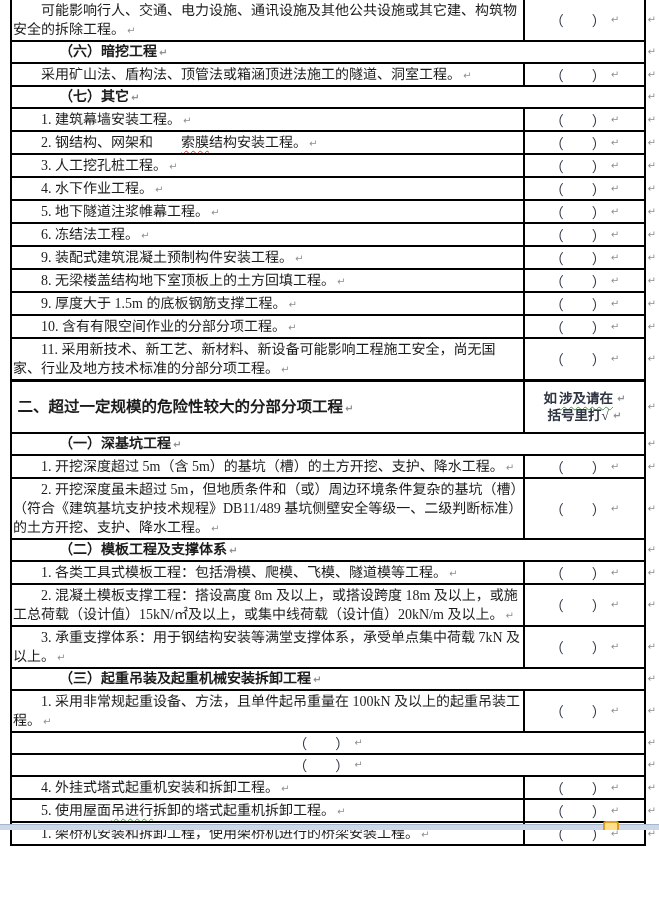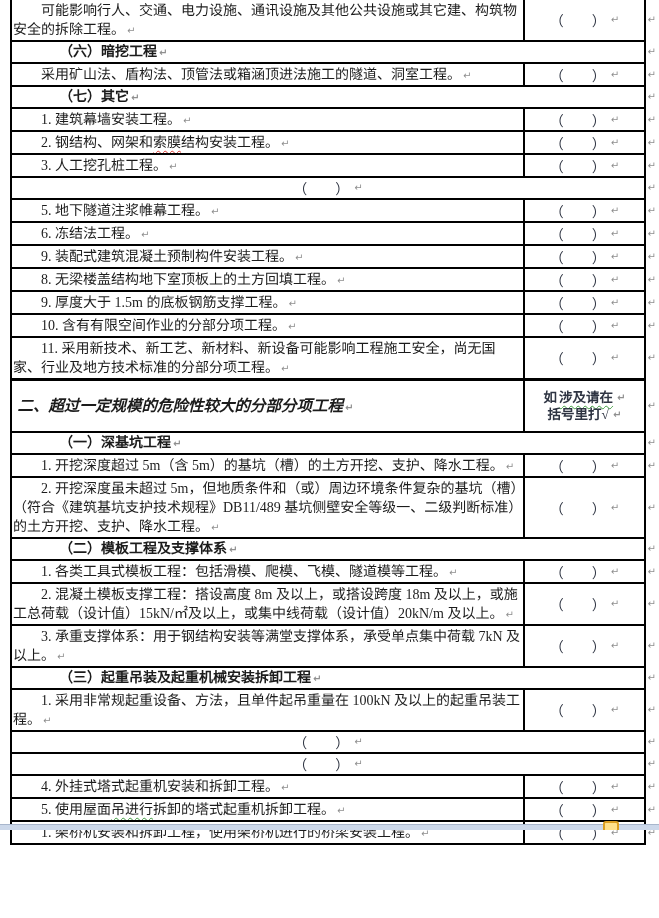--- a/index.html
+++ b/index.html
@@ -32,30 +32,30 @@
   .cell-main p{margin:0;padding:1px 1px;font-size:14px;line-height:19px;text-indent:2em;}
   .cell-chk{
     flex:1 1 auto;display:flex;align-items:center;justify-content:center;gap:3px;
     font-size:14px;color:#2e3442;box-sizing:border-box;
   }
   
   .r-section .cell-main{flex:1 1 auto;min-height:20px;}
   .r-section .cell-main p{font-weight:bold;line-height:18px;padding-left:19px;}
   
   .r-header{border-top:1px solid var(--border);}
-  .r-header .cell-main p{font-size:15.5px;font-weight:bold;text-indent:0.35em;line-height:30px;padding:10px 0;font-style:italic;}
+  .r-header .cell-main p{font-size:15.5px;font-weight:bold;text-indent:0.35em;line-height:30px;padding:10px 0;}
   .r-header .cell-chk{flex-direction:column;gap:0;font-weight:bold;font-size:13.5px;line-height:17px;padding:1px 0;}
   .r-header .hline{display:flex;align-items:center;gap:2px;}
 
   .mark{
     color:var(--mark);font-size:10px;line-height:1;
     font-family:"DejaVu Sans",sans-serif;margin-left:2px;flex:none;
   }
   .rowend{position:absolute;right:-12px;top:50%;transform:translateY(-50%);margin:0;}
-  .sq-r{text-decoration:underline;text-decoration-style:wavy;text-decoration-color:var(--red);text-decoration-thickness:1px;text-underline-offset:3px;}
+  .sq-r{text-decoration:underline;text-decoration-style:wavy;text-decoration-color:var(--red);text-decoration-thickness:1px;text-underline-offset:3px;padding-left:28px;}
   .sq-g{text-decoration:underline;text-decoration-style:wavy;text-decoration-color:var(--green);text-decoration-thickness:1px;text-underline-offset:3px;}
 
   
   .strip{
     position:absolute;left:0;bottom:0;width:659px;height:6px;
     background:#ccd8ea;border-top:1px solid #a8b6cc;box-sizing:border-box;
   }
   .ymark{
     position:absolute;left:603px;bottom:0;width:16px;height:9px;
     background:#ffe08a;border:2px solid #dc9e1f;border-bottom:none;
@@ -126,20 +126,23 @@
         <div class="cell-main">
           <p><span>3. 人工挖孔桩工程。</span><span class="mark">↵</span></p>
         </div>
         <div class="cell-chk">
           <span>（　　）</span>
           <span class="mark">↵</span>
         </div>
         <span class="mark rowend">↵</span>
       </div>
       <div class="row r-item haschk">
+        <div class="cell-main">
+          <p><span>4. 水下作业工程。</span><span class="mark">↵</span></p>
+        </div>
         <div class="cell-chk">
           <span>（　　）</span>
           <span class="mark">↵</span>
         </div>
         <span class="mark rowend">↵</span>
       </div>
       <div class="row r-item haschk">
         <div class="cell-main">
           <p><span>5. 地下隧道注浆帷幕工程。</span><span class="mark">↵</span></p>
         </div>

